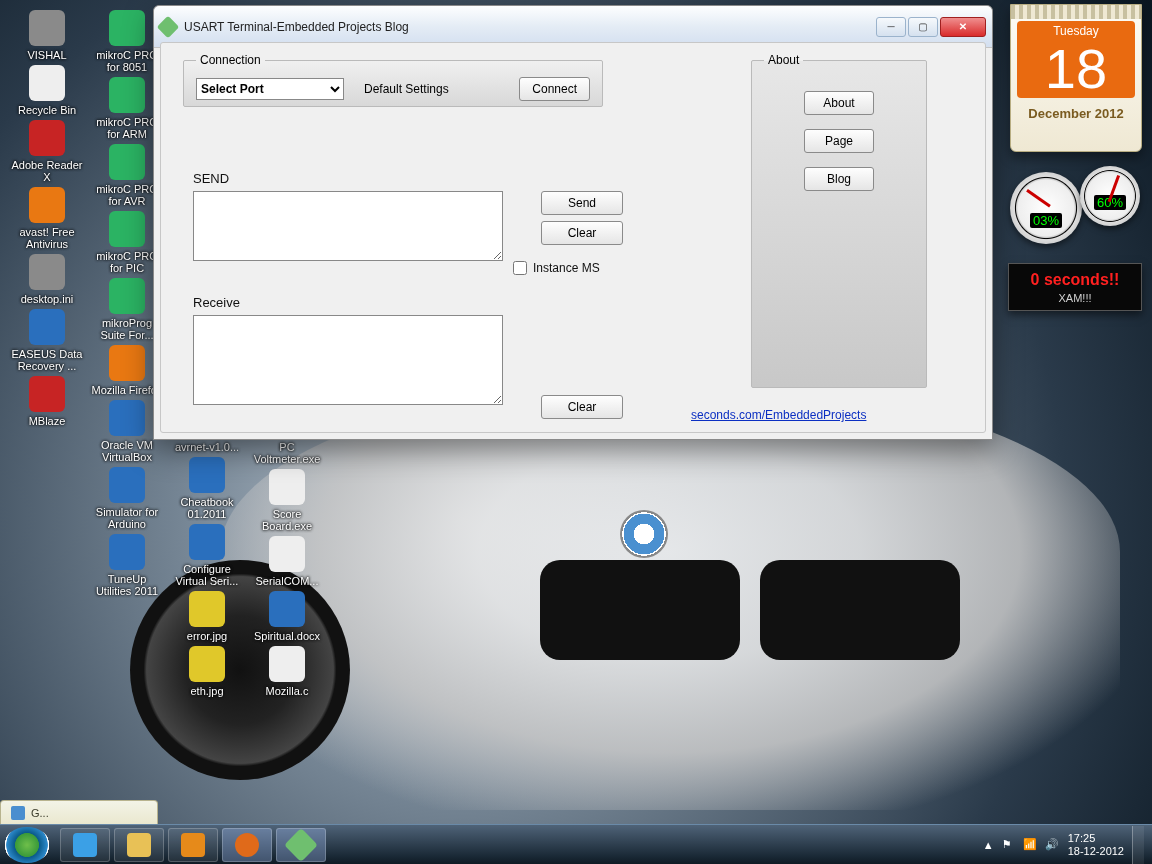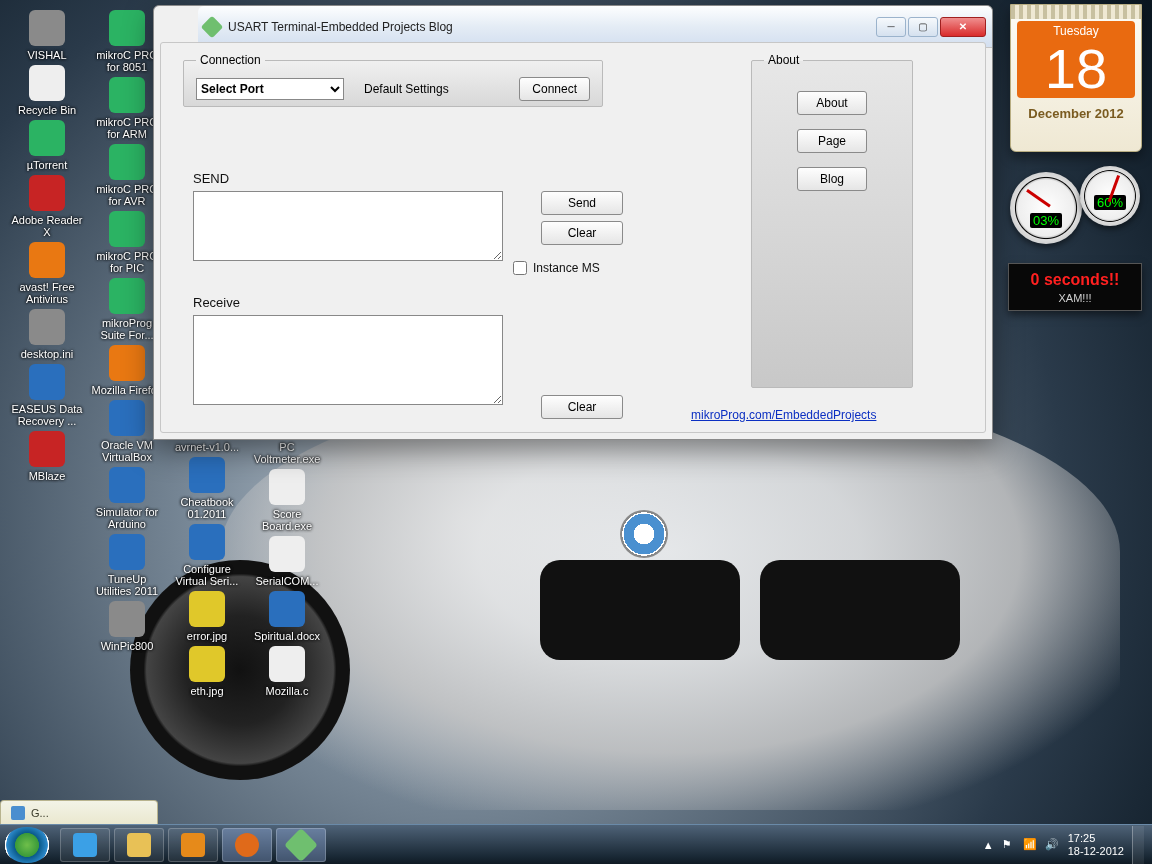--- a/index.html
+++ b/index.html
@@ -30,21 +30,21 @@
 .icons { position:absolute; left:8px; top:8px; display:grid; grid-template-columns: repeat(4, 78px); grid-auto-rows:76px; gap: 2px 2px; }
 .dicon { width:78px; text-align:center; cursor:pointer; }
 .dicon .g { width:36px; height:36px; margin:2px auto 3px; border-radius:6px; background:#4da; position:relative; }
 .dicon .lbl { color:#fff; text-shadow:0 0 3px #000,0 0 3px #000; font-size:11px; line-height:12px; padding:0 2px; word-wrap:break-word; }
 
 
 .win { position:absolute; left:153px; top:5px; width:840px; height:435px;
   background:#f0f0f0; border:1px solid #8a8a8a; border-radius:6px 6px 0 0;
   box-shadow:0 10px 30px rgba(0,0,0,.45); }
 .titlebar { height:42px; background:linear-gradient(#fdfeff,#e4ecf5 50%,#d3dff0);
-  border-bottom:1px solid #c4c4c4; display:flex; align-items:center; padding:0 6px; border-radius:6px 6px 0 0;margin-left:44px; }
+  border-bottom:1px solid #c4c4c4; display:flex; align-items:center; padding:0 6px; border-radius:6px 6px 0 0; }
 .titlebar .ticon { width:16px; height:16px; background:#6fbf6f; border-radius:3px; transform:rotate(45deg); margin-right:8px; }
 .titlebar .ttext { color:#222; font-size:12px; flex:1; }
 .tbtns { display:flex; gap:2px; }
 .tbtn { width:30px; height:20px; background:linear-gradient(#f6f9fc,#d5e1ef); border:1px solid #9bb3cc; border-radius:3px; display:flex; align-items:center; justify-content:center; color:#333; font-size:10px; cursor:pointer; }
 .tbtn.close { width:46px; background:linear-gradient(#f08f8f,#d92b2b); border-color:#a02020; color:#fff; font-weight:bold; }
 
 .client { position:absolute; left:6px; right:6px; top:36px; bottom:6px; background:#f0f0f0; border:1px solid #c7c7c7; border-radius:3px; }
 
 fieldset { border:1px solid #bababa; border-radius:2px; margin:0; padding:10px 12px 12px; color:#000; font-size:12px; }
 legend { padding:0 4px; color:#000; }
@@ -60,21 +60,21 @@
 .sendBox { position:absolute; left:32px; top:148px; width:310px; height:70px; background:#fff; border:1px solid #888; }
 .sendBtn { position:absolute; left:380px; top:148px; width:82px; }
 .clearBtn1 { position:absolute; left:380px; top:178px; width:82px; }
 .inst { position:absolute; left:352px; top:218px; display:flex; align-items:center; gap:6px; color:#111; font-size:12px; }
 .inst input { width:14px; height:14px; }
 
 .recvLbl { position:absolute; left:32px; top:252px; }
 .recvBox { position:absolute; left:32px; top:272px; width:310px; height:90px; background:#fff; border:1px solid #888; }
 .clearBtn2 { position:absolute; left:380px; top:352px; width:82px; }
 
-.about { position:absolute; left:590px; top:10px; width:162px; height:335px; background:linear-gradient(#e7e7e7,#c8c8c8); }
+.about { position:absolute; left:590px; top:10px; width:176px; height:335px; background:linear-gradient(#e7e7e7,#c8c8c8); }
 .about .btn { display:block; width:68px; margin:14px auto 0; }
 .fblink { position:absolute; left:530px; top:365px; color:#0b2fc2; font-size:12px; text-decoration:underline; cursor:pointer; }
 
 
 .cal { position:absolute; right:10px; top:4px; width:132px; height:148px;
   background:linear-gradient(#fdfcf6,#efe8d3); border:1px solid #b8ad82; border-radius:0 0 6px 6px;
   box-shadow:0 6px 12px rgba(0,0,0,.4); overflow:hidden; }
 .cal .rings { height:14px; background:repeating-linear-gradient(90deg,#c8c0a0 0,#c8c0a0 4px,#efe8d3 4px,#efe8d3 8px); }
 .cal .day { background:#e96a10; color:#fff; text-align:center; font-size:12px; padding:3px 0 2px; margin:2px 6px 0; border-radius:4px 4px 0 0; }
 .cal .num { background:#e96a10; color:#fff; text-align:center; font-size:56px; font-weight:300; line-height:58px; margin:0 6px; border-radius:0 0 4px 4px;}
@@ -131,24 +131,20 @@
     <div style="display: flex; flex-direction: column; gap: 2px;">
       <div class="dicon">
         <div class="g gry"></div>
         <div class="lbl">VISHAL</div>
       </div>
       <div class="dicon">
         <div class="g wht"></div>
         <div class="lbl">Recycle Bin</div>
       </div>
       <div class="dicon">
-        <div class="g grn"></div>
-        <div class="lbl">µTorrent</div>
-      </div>
-      <div class="dicon">
         <div class="g red"></div>
         <div class="lbl">Adobe Reader X</div>
       </div>
       <div class="dicon">
         <div class="g org"></div>
         <div class="lbl">avast! Free Antivirus</div>
       </div>
       <div class="dicon">
         <div class="g gry"></div>
         <div class="lbl">desktop.ini</div>
@@ -191,24 +187,20 @@
         <div class="g blue"></div>
         <div class="lbl">Oracle VM VirtualBox</div>
       </div>
       <div class="dicon">
         <div class="g blue"></div>
         <div class="lbl">Simulator for Arduino</div>
       </div>
       <div class="dicon">
         <div class="g blue"></div>
         <div class="lbl">TuneUp Utilities 2011</div>
-      </div>
-      <div class="dicon">
-        <div class="g gry"></div>
-        <div class="lbl">WinPic800</div>
       </div>
     </div>
     <div style="display: flex; flex-direction: column; gap: 2px;">
       <div style="height: 390px;"></div>
       <div class="dicon">
         <div class="g brn"></div>
         <div class="lbl">avrnet-v1.0...</div>
       </div>
       <div class="dicon">
         <div class="g blue"></div>
@@ -294,21 +286,21 @@
     <textarea class="recvBox" style=""></textarea>
     <button class="btn clearBtn2">Clear</button>
 
     <fieldset class="about">
       <legend>About</legend>
       <button class="btn">About</button>
       <button class="btn">Page</button>
       <button class="btn">Blog</button>
     </fieldset>
 
-    <a class="fblink">mikroProg.com/EmbeddedProjects</a>
+    <a class="fblink">seconds.com/EmbeddedProjects</a>
   </div>
 </div>
 
 <div class="cal">
   <div class="rings"></div>
   <div class="day">Tuesday</div>
   <div class="num">18</div>
   <div class="my">December 2012</div>
 </div>
 

